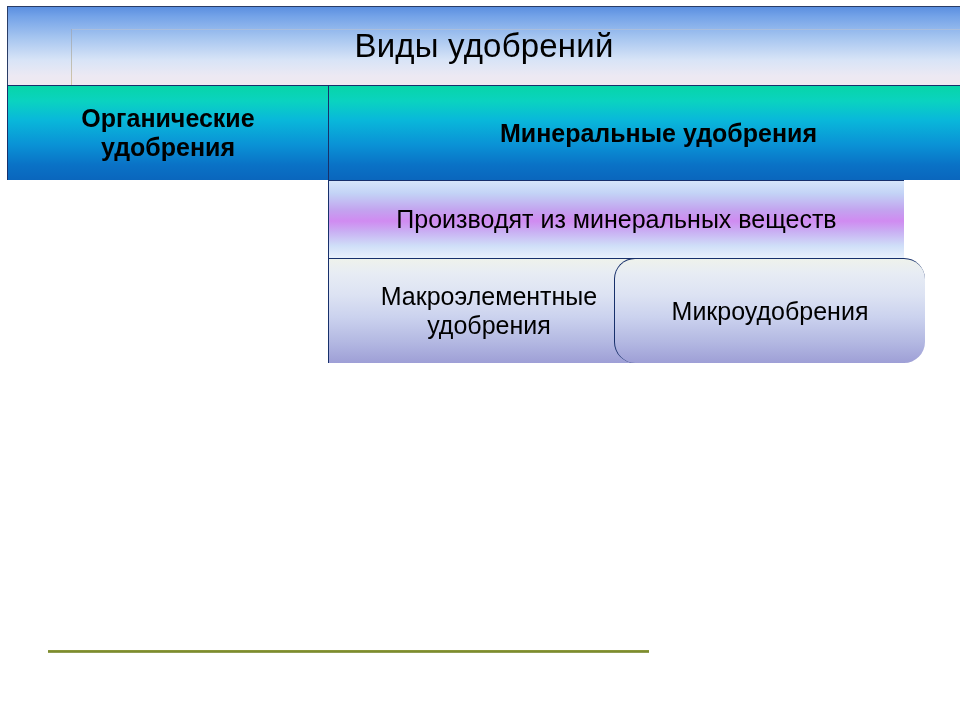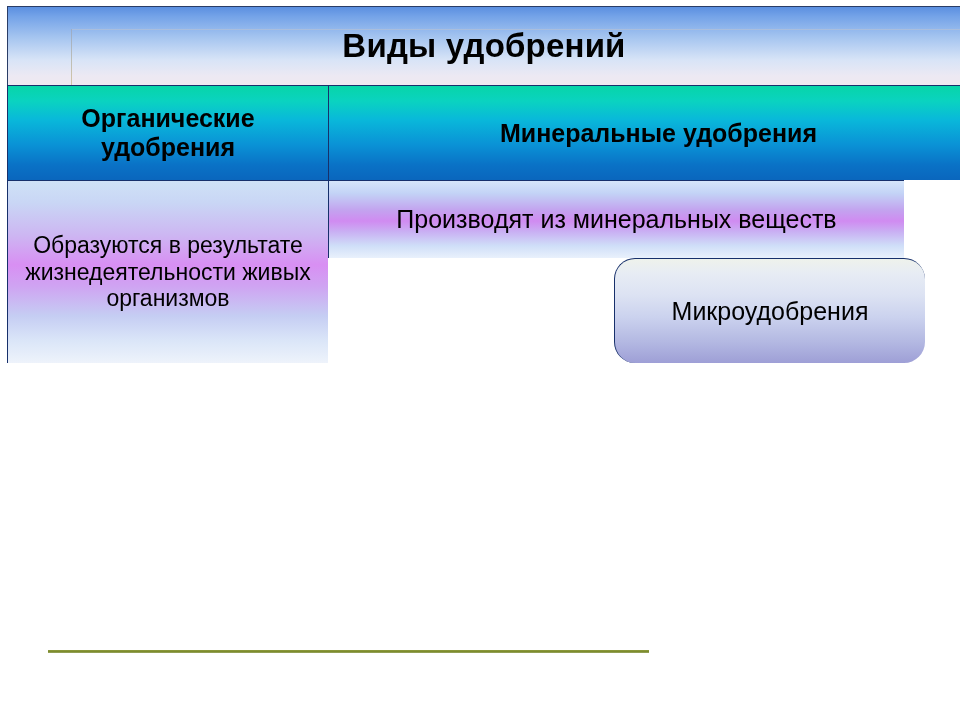--- a/index.html
+++ b/index.html
@@ -23,21 +23,21 @@
     overflow:hidden;
   }
   .cell .txt{display:block;width:100%;padding:0 4px;box-sizing:border-box;}
 
   
   #title-cell{
     left:7px;top:6px;width:953px;height:79px;
     background:linear-gradient(to bottom,#5b8fe0 0%,#74a3e8 12%,#a7c6f0 40%,#d8e4f7 68%,#ece9f3 88%,#efe9f0 100%);
     border-top:1px solid #2a3d66;
     border-left:1px solid #2a3d66;
-    font-size:33px;font-weight:bold;
+    font-size:33px;font-weight:normal;
     letter-spacing:0.2px;
   }
   #title-inner-rule{
     position:absolute;left:63px;top:22px;width:1px;height:57px;
     background:linear-gradient(to bottom,#9aa6bb 0%,#c9b98a 100%);
     opacity:.75;
   }
   #title-inner-rule-h{
     position:absolute;left:63px;top:22px;width:890px;height:1px;
     background:#b9c2d2;opacity:.6;
@@ -108,27 +108,27 @@
     <span class="txt">Виды удобрений</span>
   </div>
 
   <div class="cell hdr" id="hdr-organic">
     <span class="txt">Органические удобрения</span>
   </div>
   <div class="cell hdr" id="hdr-mineral">
     <span class="txt">Минеральные удобрения</span>
   </div>
 
-  <div class="cell" id="cell-organic-desc">
-    <span class="txt">Образуются в результате жизнедеятельности живых организмов</span>
-  </div>
   <div class="cell" id="cell-produced">
     <span class="txt">Производят из минеральных веществ</span>
   </div>
 
+  <div class="cell sub" id="cell-macro">
+    <span class="txt">Макроэлементные удобрения</span>
+  </div>
   <div class="cell sub" id="cell-micro">
     <span class="txt">Микроудобрения</span>
   </div>
 
 
   <div id="olive-rule"></div>
 
 </div>
 
 </body></html>

